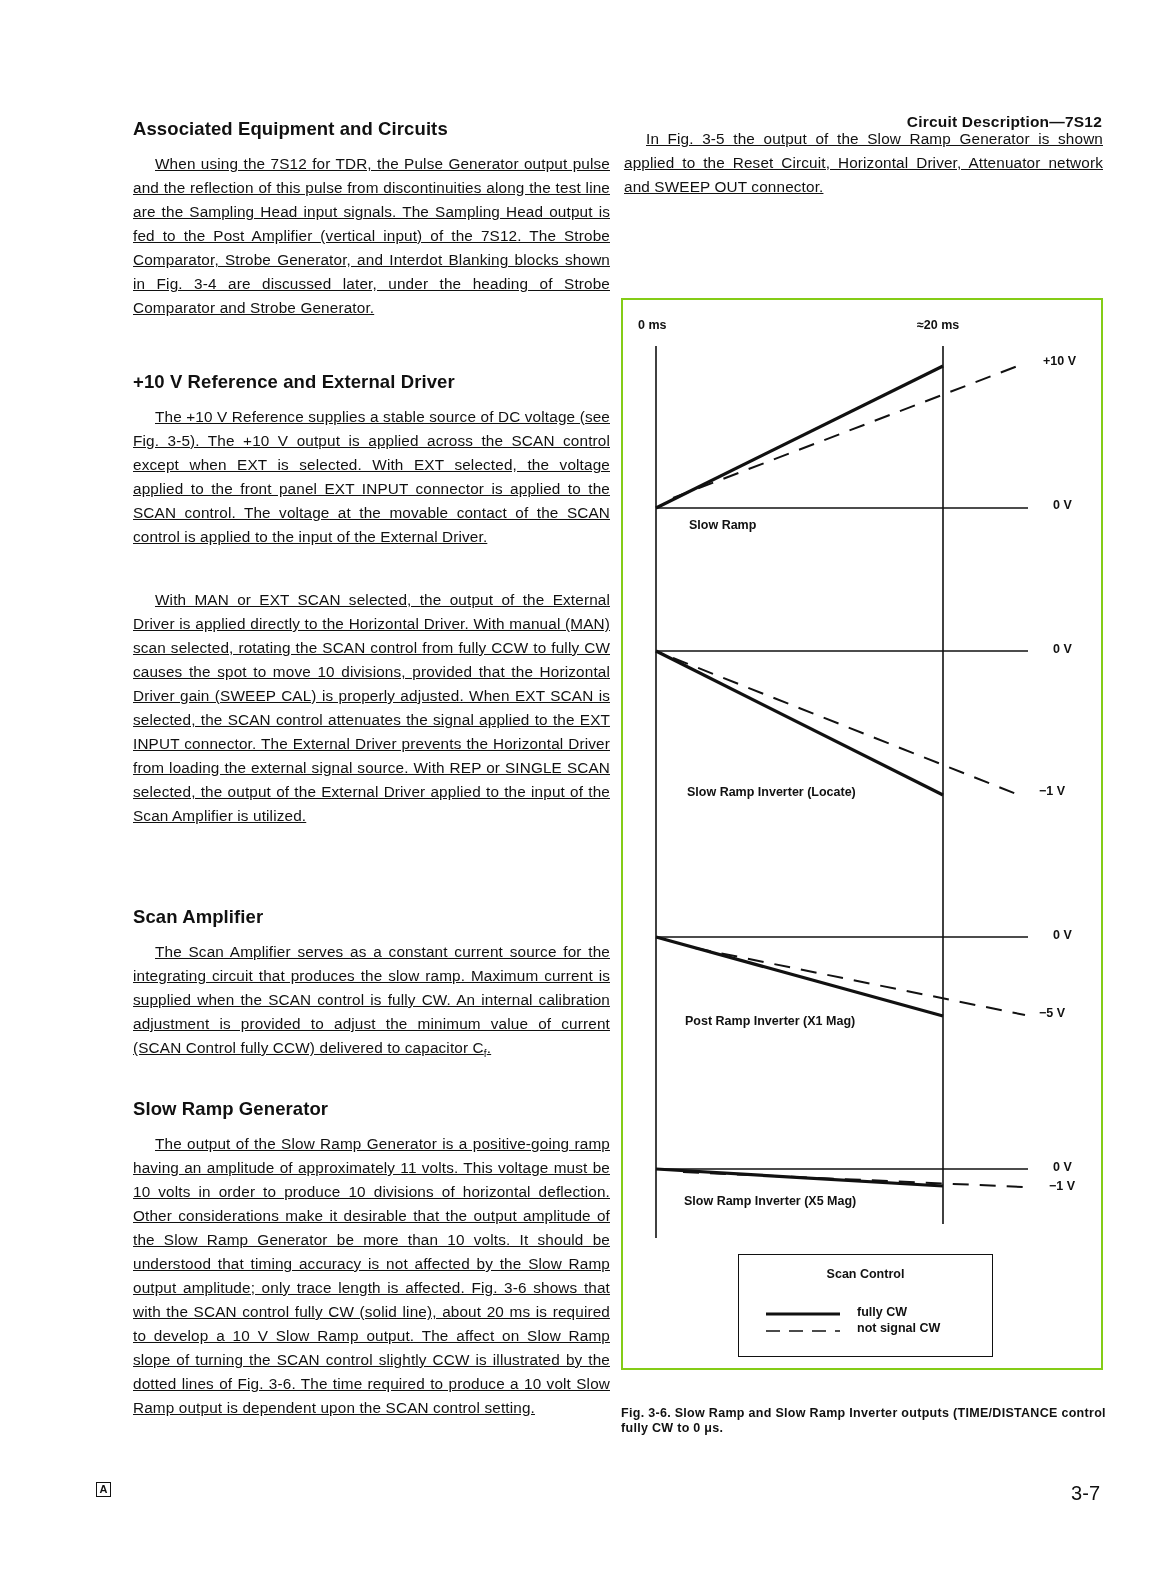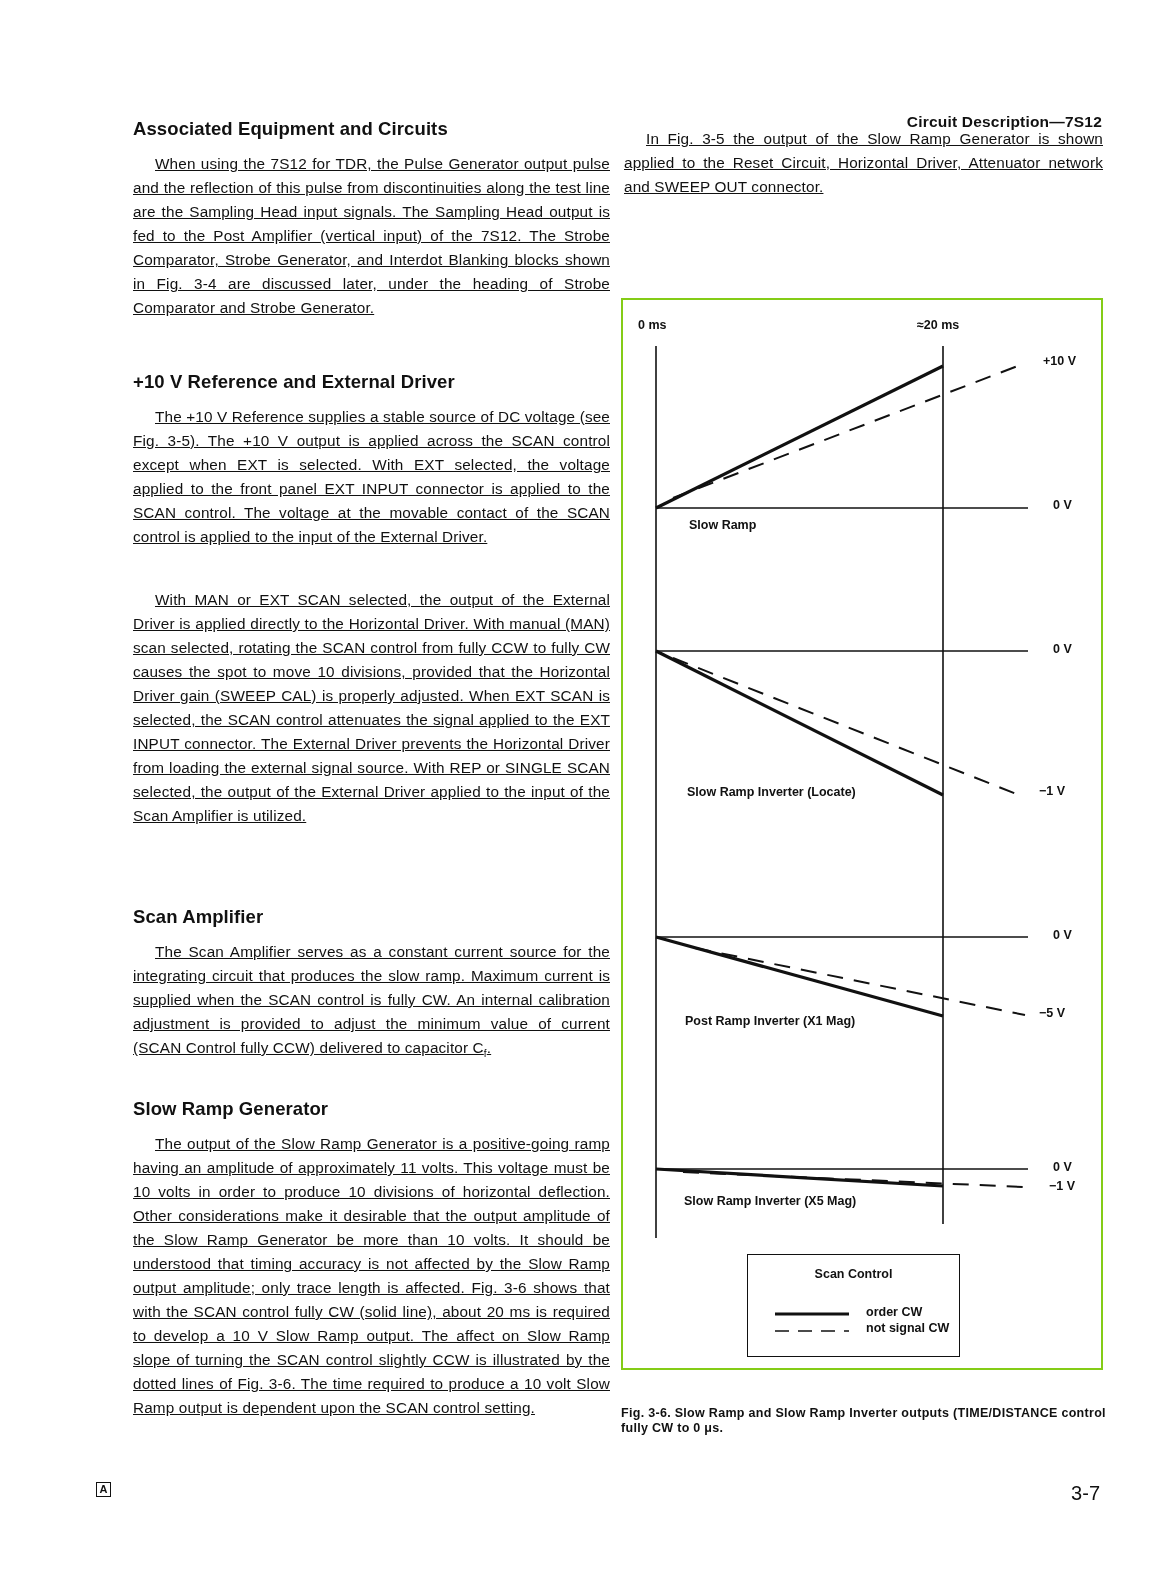--- a/index.html
+++ b/index.html
@@ -22,21 +22,21 @@
   }
   .sec { position: absolute; left: 0; width: 477px; margin-left: 36px; }
   sub { font-size: 10px; }
   .figure-box {
     position: absolute; left: 621px; top: 298px; width: 482px; height: 1072px;
     border: 2px solid #84cc16; box-sizing: border-box;
   }
   .figure-box svg { position: absolute; left: 0; top: 0; }
   .fig-label { position: absolute; font-size: 12.5px; font-weight: bold; white-space: nowrap; }
   .legend-box {
-    position: absolute; left: 124px; top: 954px; width: 213px; height: 103px;
+    position: absolute; left: 115px; top: 954px; width: 255px; height: 103px;
     border: 1.5px solid #111; box-sizing: border-box;
   }
   .legend-title { position: absolute; left: 0; width: 100%; top: 12px; text-align: center; font-size: 12.5px; font-weight: bold; }
   .legend-item { position: absolute; left: 118px; font-size: 12.5px; font-weight: bold; }
   .caption {
     position: absolute; left: 621px; top: 1406px; width: 485px;
     font-size: 12.5px; font-weight: bold; line-height: 15px; letter-spacing: 0.3px;
   }
   .page-num { position: absolute; right: 52px; top: 1482px; font-size: 20px; font-weight: normal; }
   .rev-mark {
@@ -117,21 +117,21 @@
   <div class="fig-label" style="left:430px; top:860px">0 V</div>
   <div class="fig-label" style="left:426px; top:879px">−1 V</div>
   <div class="fig-label" style="left:61px; top:894px">Slow Ramp Inverter (X5 Mag)</div>
 
   <div class="legend-box">
     <div class="legend-title">Scan Control</div>
     <svg width="229" height="103" style="position:absolute; left:0; top:0">
       <line x1="27" y1="59" x2="101" y2="59" stroke="#111" stroke-width="3.2"></line>
       <line x1="27" y1="76" x2="101" y2="76" stroke="#111" stroke-width="1.6" stroke-dasharray="14,9"></line>
     </svg>
-    <div class="legend-item" style="top:50px">order CW</div>
+    <div class="legend-item" style="top:50px">fully CW</div>
     <div class="legend-item" style="top:66px">not signal CW</div>
   </div>
 </div>
 
 <div class="caption">Fig. 3-6. Slow Ramp and Slow Ramp Inverter outputs (TIME/DISTANCE control fully CW to 0 μs.</div>
 
 <div class="rev-mark">A</div>
 <div class="page-num">3-7</div>
 
 </body></html>

